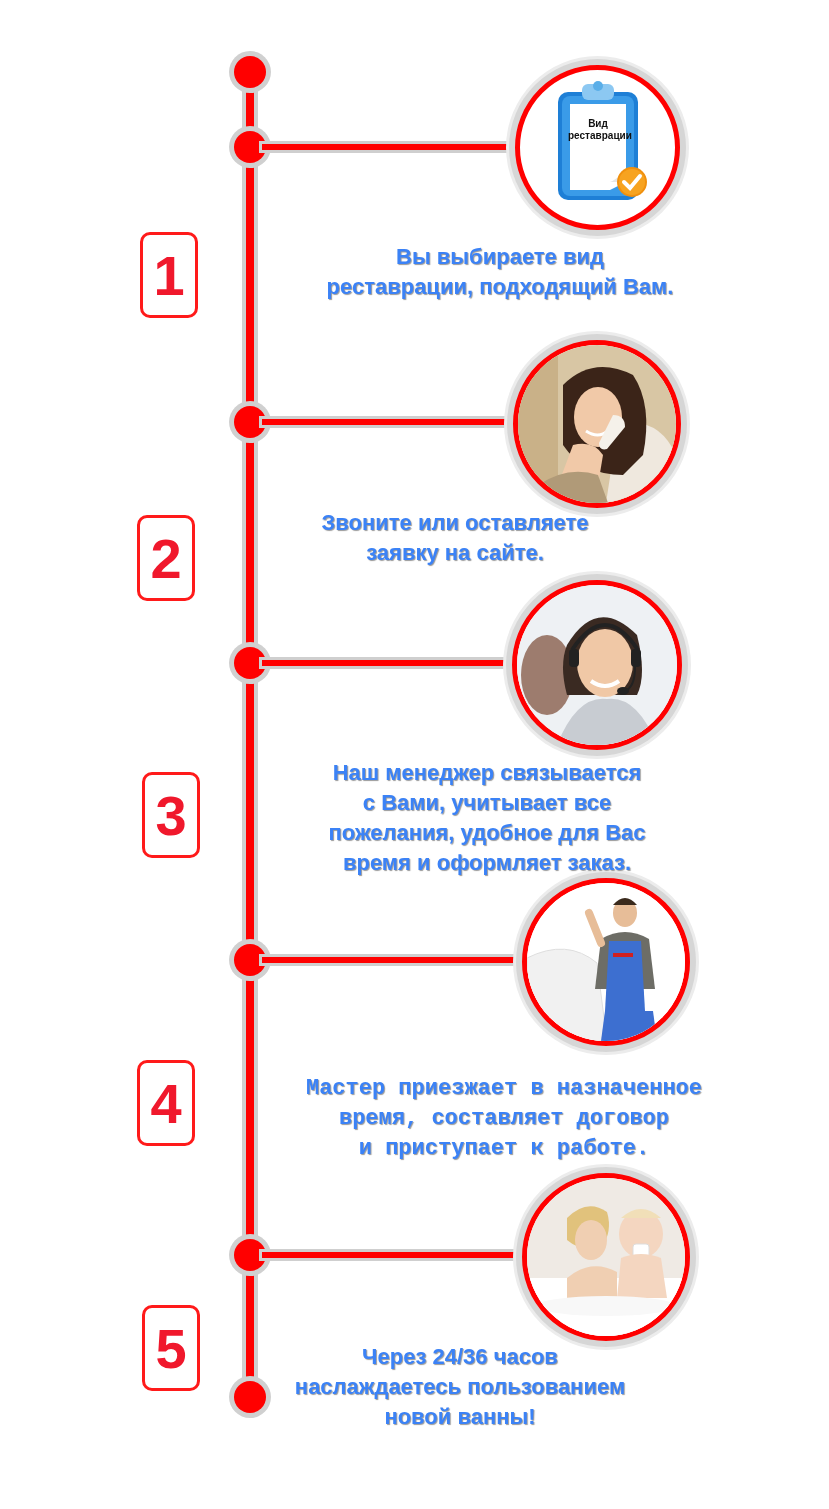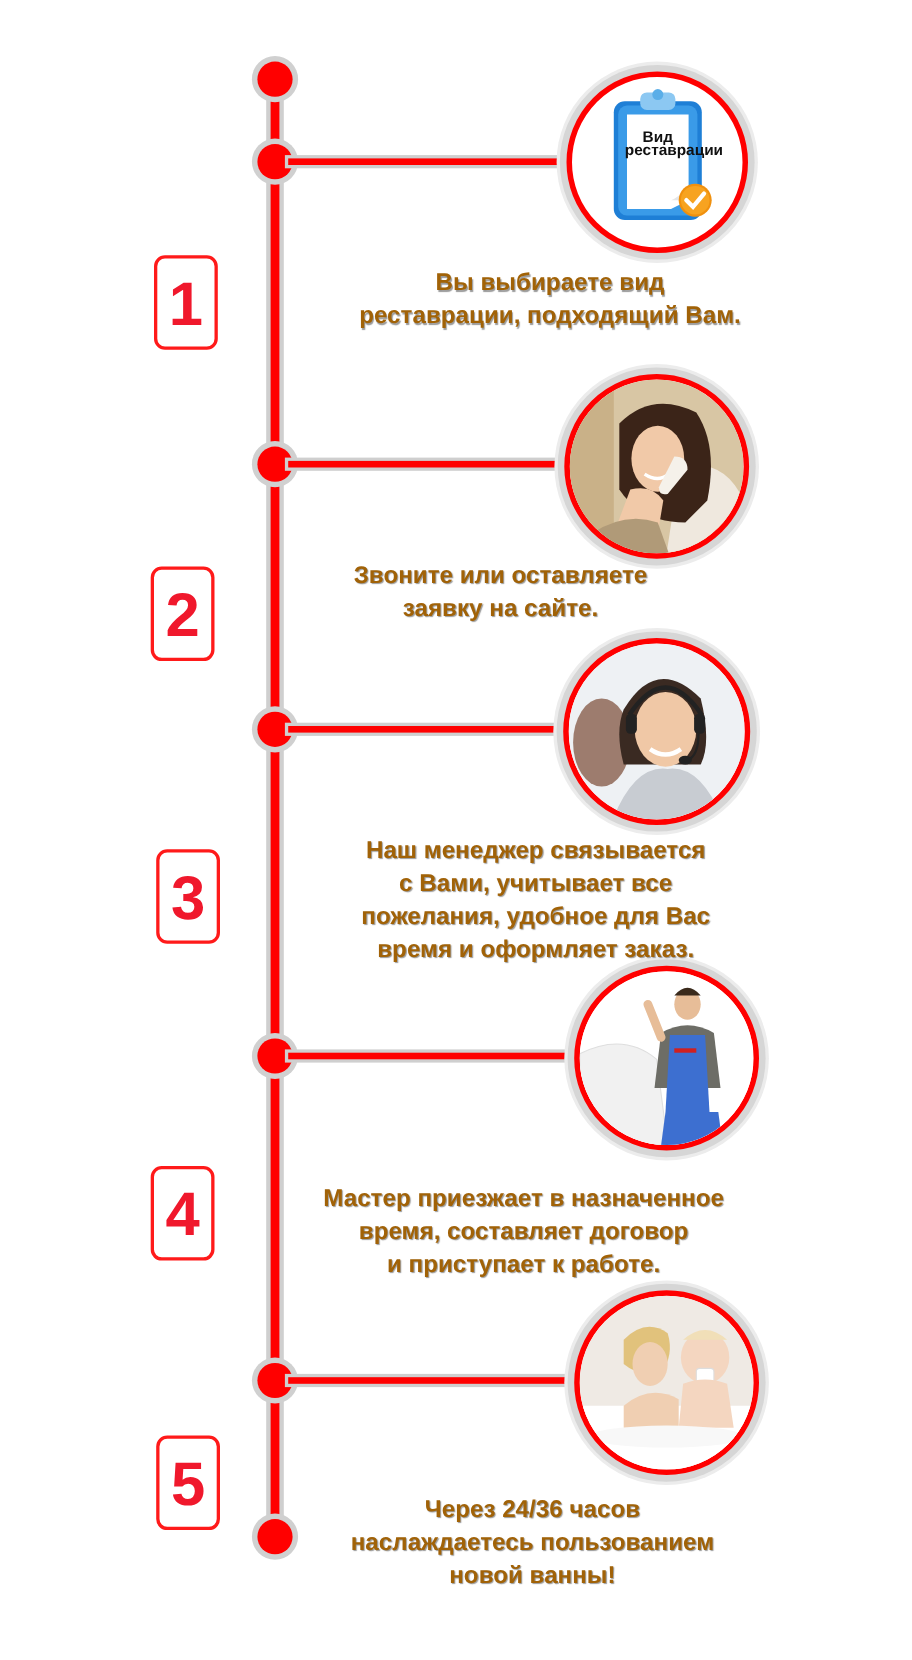--- a/index.html
+++ b/index.html
@@ -8,21 +8,21 @@
   .vline { position:absolute; left:246px; top:72px; width:8px; height:1325px; background:#ff0000;
            box-shadow:0 0 0 4px #cfcfcf; border-radius:2px; }
   .dot { position:absolute; width:32px; height:32px; border-radius:50%; background:#ff0000;
          box-shadow:0 0 0 5px #d0d0d0; margin-left:-16px; margin-top:-16px; }
   .hline { position:absolute; height:6px; background:#ff0000; box-shadow:0 0 0 3px #cfcfcf; margin-top:-3px; }
   .numbox { position:absolute; width:52px; height:80px; border:3px solid #ff1a1a; border-radius:10px;
             background:#fff; display:flex; align-items:center; justify-content:center;
             color:#f0182c; font-weight:bold; font-size:56px; font-family:"Liberation Sans", sans-serif; }
   .circle { position:absolute; border-radius:50%; overflow:hidden; background:#fff;
             border:5px solid #ff0000; box-shadow:0 0 0 6px #d6d6d6, 0 0 0 9px #ececec; }
-  .step-text { position:absolute; font-weight:bold; font-size:22px; line-height:30px; color:#a16207;
+  .step-text { position:absolute; font-weight:bold; font-size:22px; line-height:30px; color:#3b82f6;
                text-align:center; white-space:pre-line; text-shadow:1px 1px 1px #999; }
   .photo { position:absolute; inset:0; }
 </style>
 </head>
 <body>
 
 <div class="vline"></div>
 
 <div class="dot" style="left:250px; top:72px;"></div>
 <div class="dot" style="left:250px; top:147px;"></div>
@@ -49,21 +49,21 @@
     <rect x="38" y="22" width="80" height="108" rx="10" fill="#1e7fd6"></rect>
     <rect x="42" y="26" width="72" height="100" rx="8" fill="#3a9be8"></rect>
     <path d="M50 34 h56 v78 l-16 8 h-40 z" fill="#ffffff"></path>
     <path d="M90 112 q6 -2 16 -12 v12 z" fill="#e6e6e6"></path>
     <rect x="62" y="14" width="32" height="16" rx="6" fill="#8cc8f2"></rect>
     <circle cx="78" cy="16" r="5" fill="#5aaee8"></circle>
     <circle cx="112" cy="112" r="15" fill="#f0900e"></circle>
     <circle cx="112" cy="112" r="13" fill="#f7a320"></circle>
     <path d="M104 112 l6 6 l10 -12" stroke="#fff" stroke-width="4" fill="none" stroke-linecap="round"></path>
   </svg>
-  <div class="abs" style="left:48px; top:48px; width:60px; font-size:14px; font-weight:bold; text-align:center; white-space:pre-line; line-height:12px; color:#111;">Вид
+  <div class="abs" style="left:48px; top:48px; width:60px; font-size:10px; font-weight:bold; text-align:center; white-space:pre-line; line-height:12px; color:#111;">Вид
 реставрации</div>
 </div>
 
 <div class="circle" style="left:513px; top:340px; width:158px; height:158px;">
   <svg class="photo" viewBox="0 0 158 158">
     <rect width="158" height="158" fill="#d8c6a4"></rect>
     <rect x="0" y="0" width="40" height="158" fill="#c9b188"></rect>
     <path d="M100 80 q40 -10 58 30 v48 h-70 z" fill="#efe8de"></path>
     <path d="M45 40 q30 -30 70 -10 q20 30 10 80 l-20 20 q-40 0 -60 -30 z" fill="#3b2418"></path>
     <ellipse cx="80" cy="72" rx="24" ry="30" fill="#f1c9a8"></ellipse>
@@ -120,18 +120,18 @@
 </div>
 
 <div class="step-text" style="left:280px; top:242px; width:440px;">Вы выбираете вид
 реставрации, подходящий Вам.</div>
 <div class="step-text" style="left:255px; top:508px; width:340px;margin-left:30px;">Звоните или оставляете
 заявку на сайте.</div>
 <div class="step-text" style="left:258px; top:758px; width:400px;margin-left:29px;">Наш менеджер связывается
 с Вами, учитывает все
 пожелания, удобное для Вас
 время и оформляет заказ.</div>
-<div class="step-text" style="left:256px; top:1074px; width:440px;">Мастер приезжает в назначенное
+<div class="step-text" style="left:284px; top:1074px; width:440px;font-family:Liberation Mono, monospace;">Мастер приезжает в назначенное
 время, составляет договор
 и приступает к работе.</div>
-<div class="step-text" style="left:284px; top:1342px; width:400px;margin-top:15px;">Через 24/36 часов
+<div class="step-text" style="left:260px; top:1342px; width:400px;">Через 24/36 часов
 наслаждаетесь пользованием
 новой ванны!</div>
 
 </body></html>

